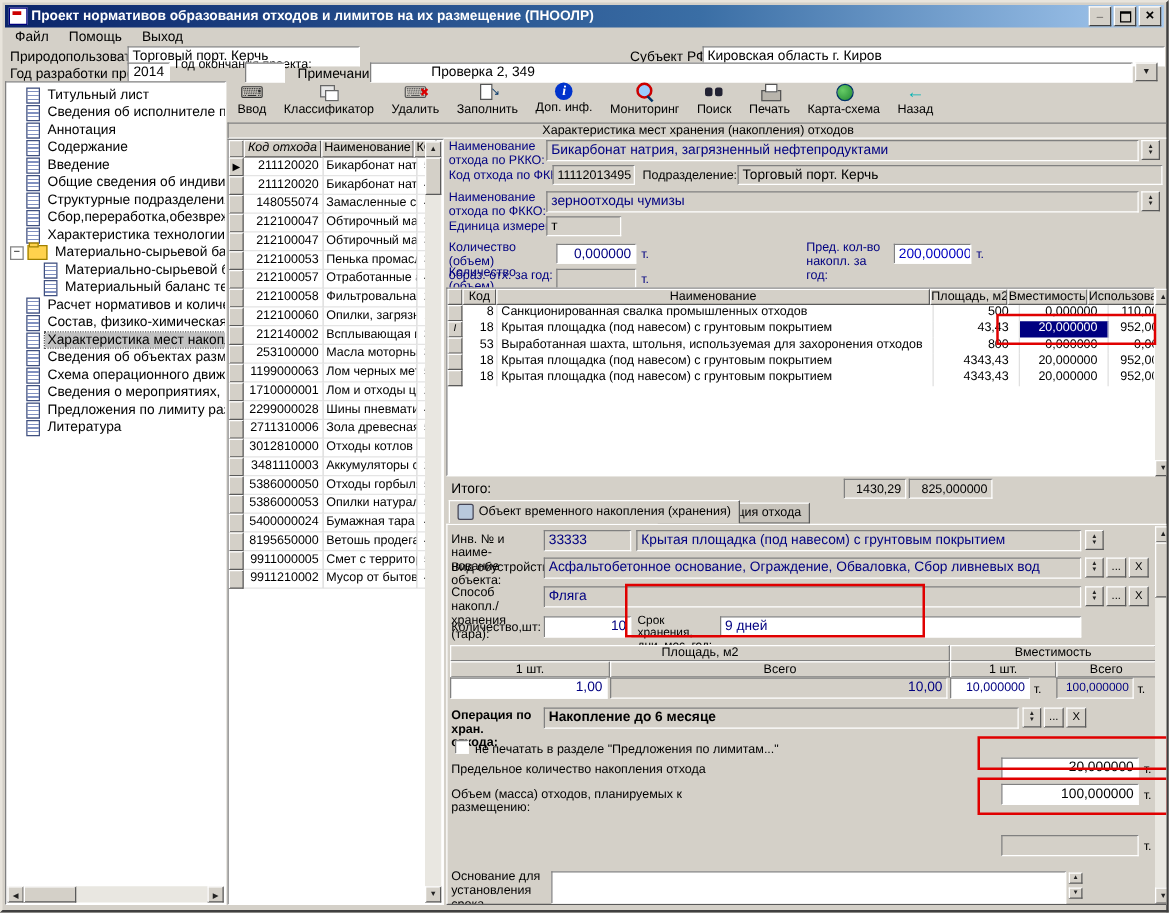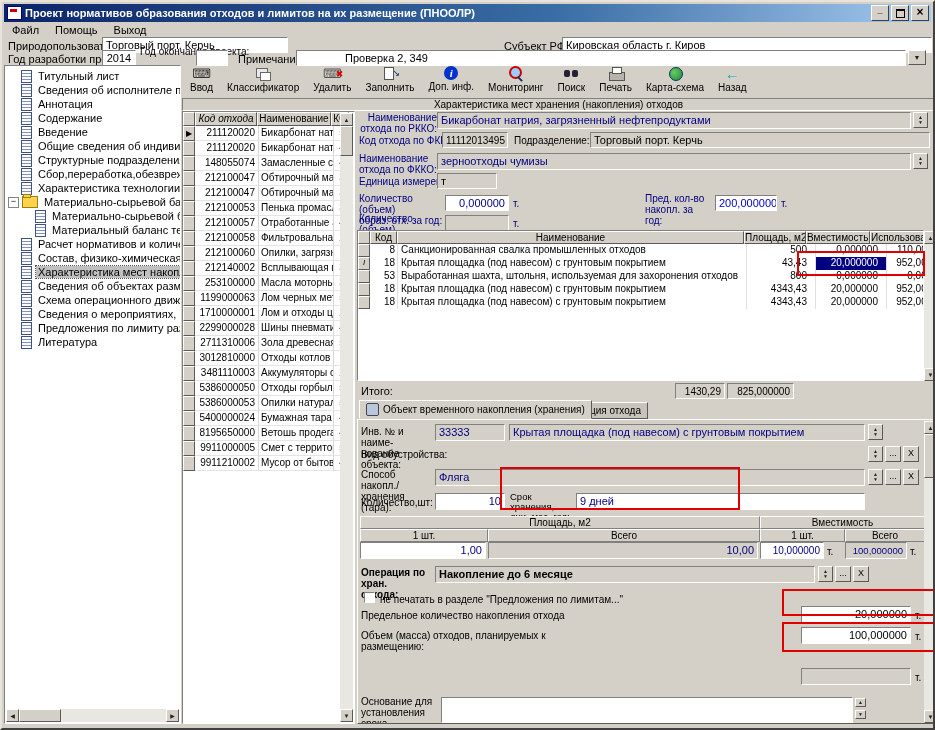--- a/index.html
+++ b/index.html
@@ -517,21 +517,21 @@
           <span class="wl-name">Мусор от бытово</span>
           <span class="wl-ko">4</span>
         </div>
       </div>
     <div class="abs sb-btn sb-up" style="right:1px;top:1px;width:13px;height:13px;"></div>
     <div class="abs sb-track" style="right:1px;top:14px;width:13px;height:583px;"></div>
     <div class="abs sb-thumb" style="right:1px;top:14px;width:13px;height:30px;"></div>
     <div class="abs sb-btn sb-down" style="right:1px;bottom:1px;width:13px;height:13px;"></div>
   </div>
 
-  <span class="abs navy" style="left:357px;top:110px;width:78px;font-size:10px;line-height:11px;text-align:right;">Наименование отхода по РККО:</span>
+  <span class="abs navy" style="left:357px;top:110px;width:78px;font-size:10px;line-height:11px;">Наименование отхода по РККО:</span>
   <div class="abs sunken gray fld navy" style="left:435px;top:110px;width:474px;height:17px;">Бикарбонат натрия, загрязненный нефтепродуктами</div>
   <div class="abs spin" style="left:911px;top:110px;"></div>
 
   <span class="abs navy lbl" style="left:357px;top:133px;font-size:10px;">Код отхода по ФККО:</span>
   <div class="abs sunken gray fld c" style="left:440px;top:130px;width:66px;height:16px;font-size:10px;">11112013495</div>
   <span class="abs lbl" style="left:512px;top:133px;font-size:10px;">Подразделение:</span>
   <div class="abs sunken gray fld" style="left:588px;top:130px;width:340px;height:16px;">Торговый порт. Керчь</div>
 
   <span class="abs navy" style="left:357px;top:151px;width:78px;font-size:10px;line-height:11px;">Наименование отхода по ФККО:</span>
   <div class="abs sunken gray fld navy" style="left:435px;top:151px;width:474px;height:17px;">зерноотходы чумизы</div>
@@ -630,20 +630,21 @@
   </div>
 
   <div class="abs detail">
     <span class="abs dlbl pre" style="left:3px;top:6px;width:72px;">Инв. № и наиме-
 нование объекта:</span>
     <div class="abs sunken gray fld navy" style="left:77px;top:4px;width:70px;height:17px;">33333</div>
     <div class="abs sunken gray fld navy" style="left:151px;top:4px;width:356px;height:17px;">Крытая площадка (под навесом) с грунтовым покрытием</div>
     <div class="abs spin" style="left:510px;top:4px;"></div>
 
     <span class="abs dlbl" style="left:3px;top:29px;">Вид обустройства:</span>
+    <div class="abs sunken gray fld navy" style="left:77px;top:26px;width:430px;height:17px;">Асфальтобетонное основание, Ограждение, Обваловка, Сбор ливневых вод</div>
     <div class="abs spin" style="left:510px;top:26px;"></div>
     <div class="abs sqbtn" style="left:527px;top:26px;">...</div>
     <div class="abs sqbtn" style="left:545px;top:26px;">X</div>
 
     <span class="abs dlbl pre" style="left:3px;top:49px;width:72px;">Способ накопл./
 хранения (тара):</span>
     <div class="abs sunken gray fld navy" style="left:77px;top:49px;width:430px;height:17px;">Фляга</div>
     <div class="abs spin" style="left:510px;top:49px;"></div>
     <div class="abs sqbtn" style="left:527px;top:49px;">...</div>
     <div class="abs sqbtn" style="left:545px;top:49px;">X</div>

